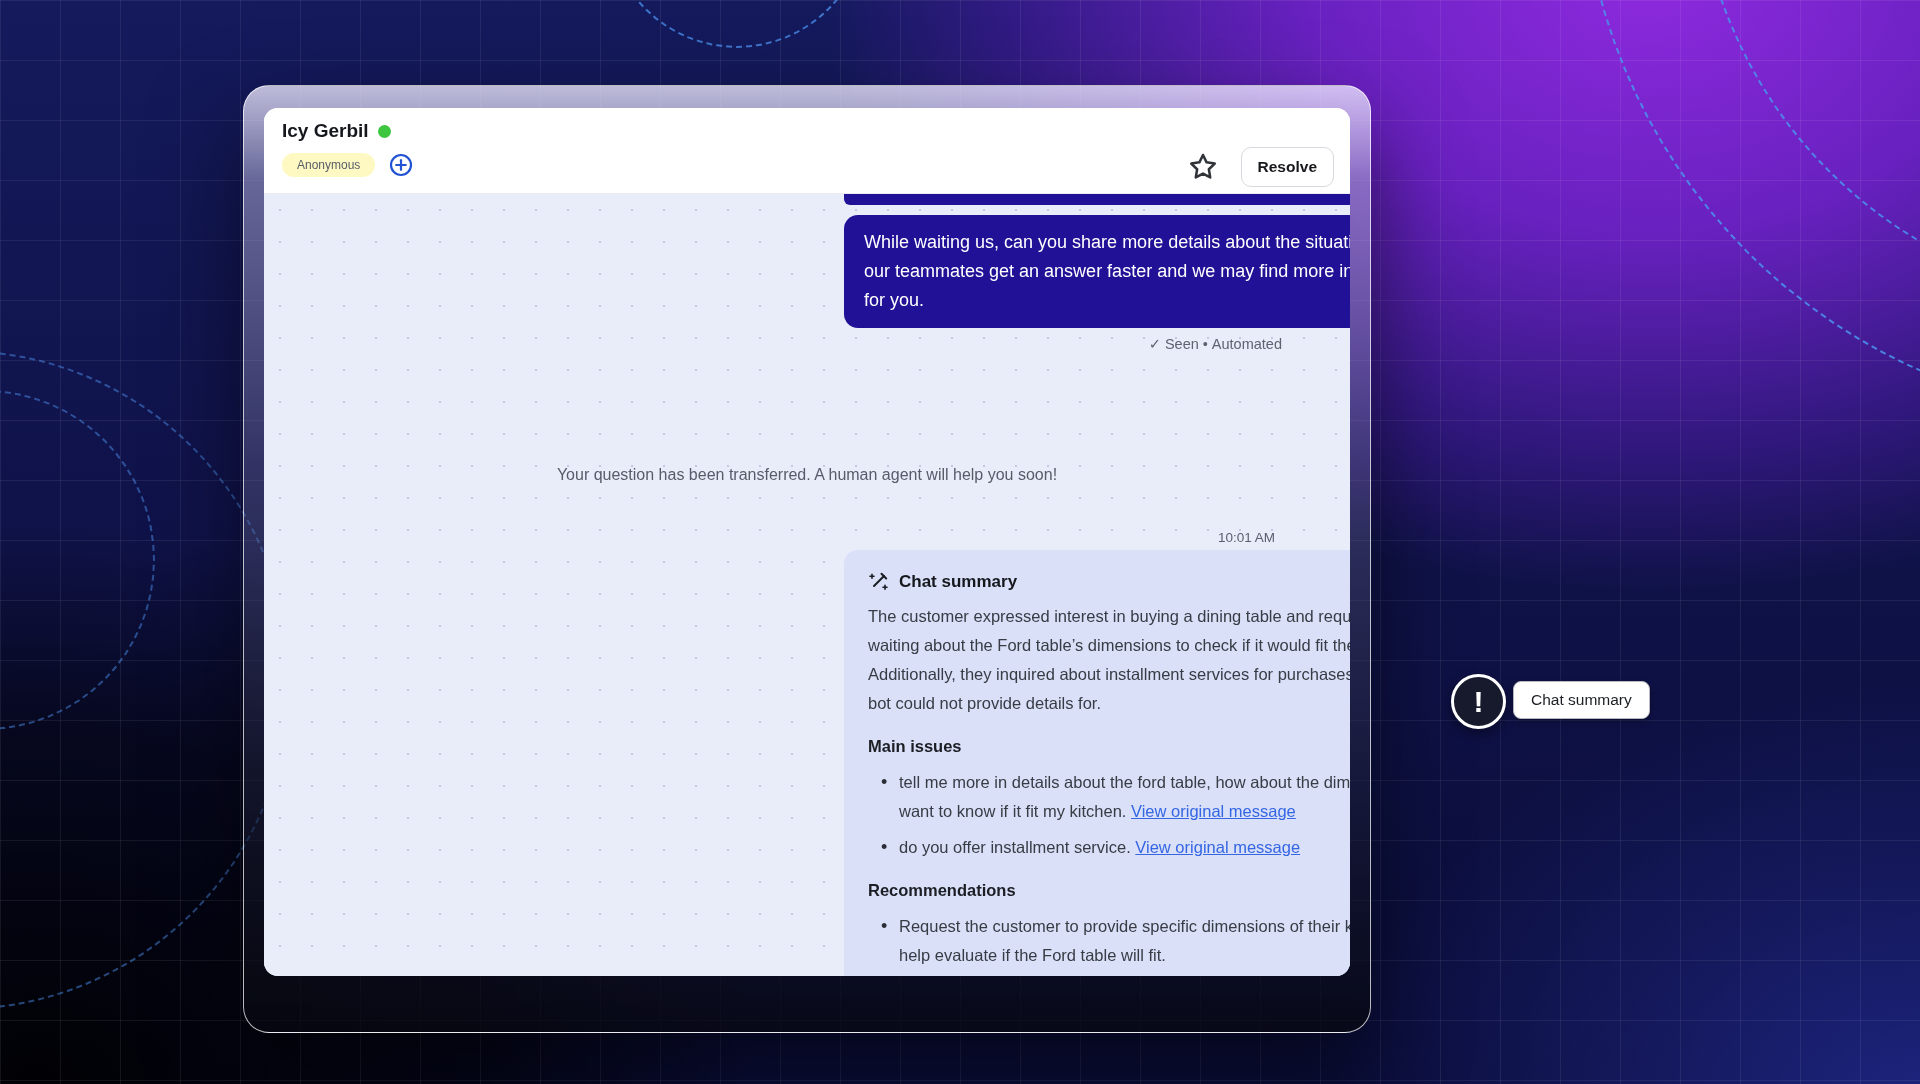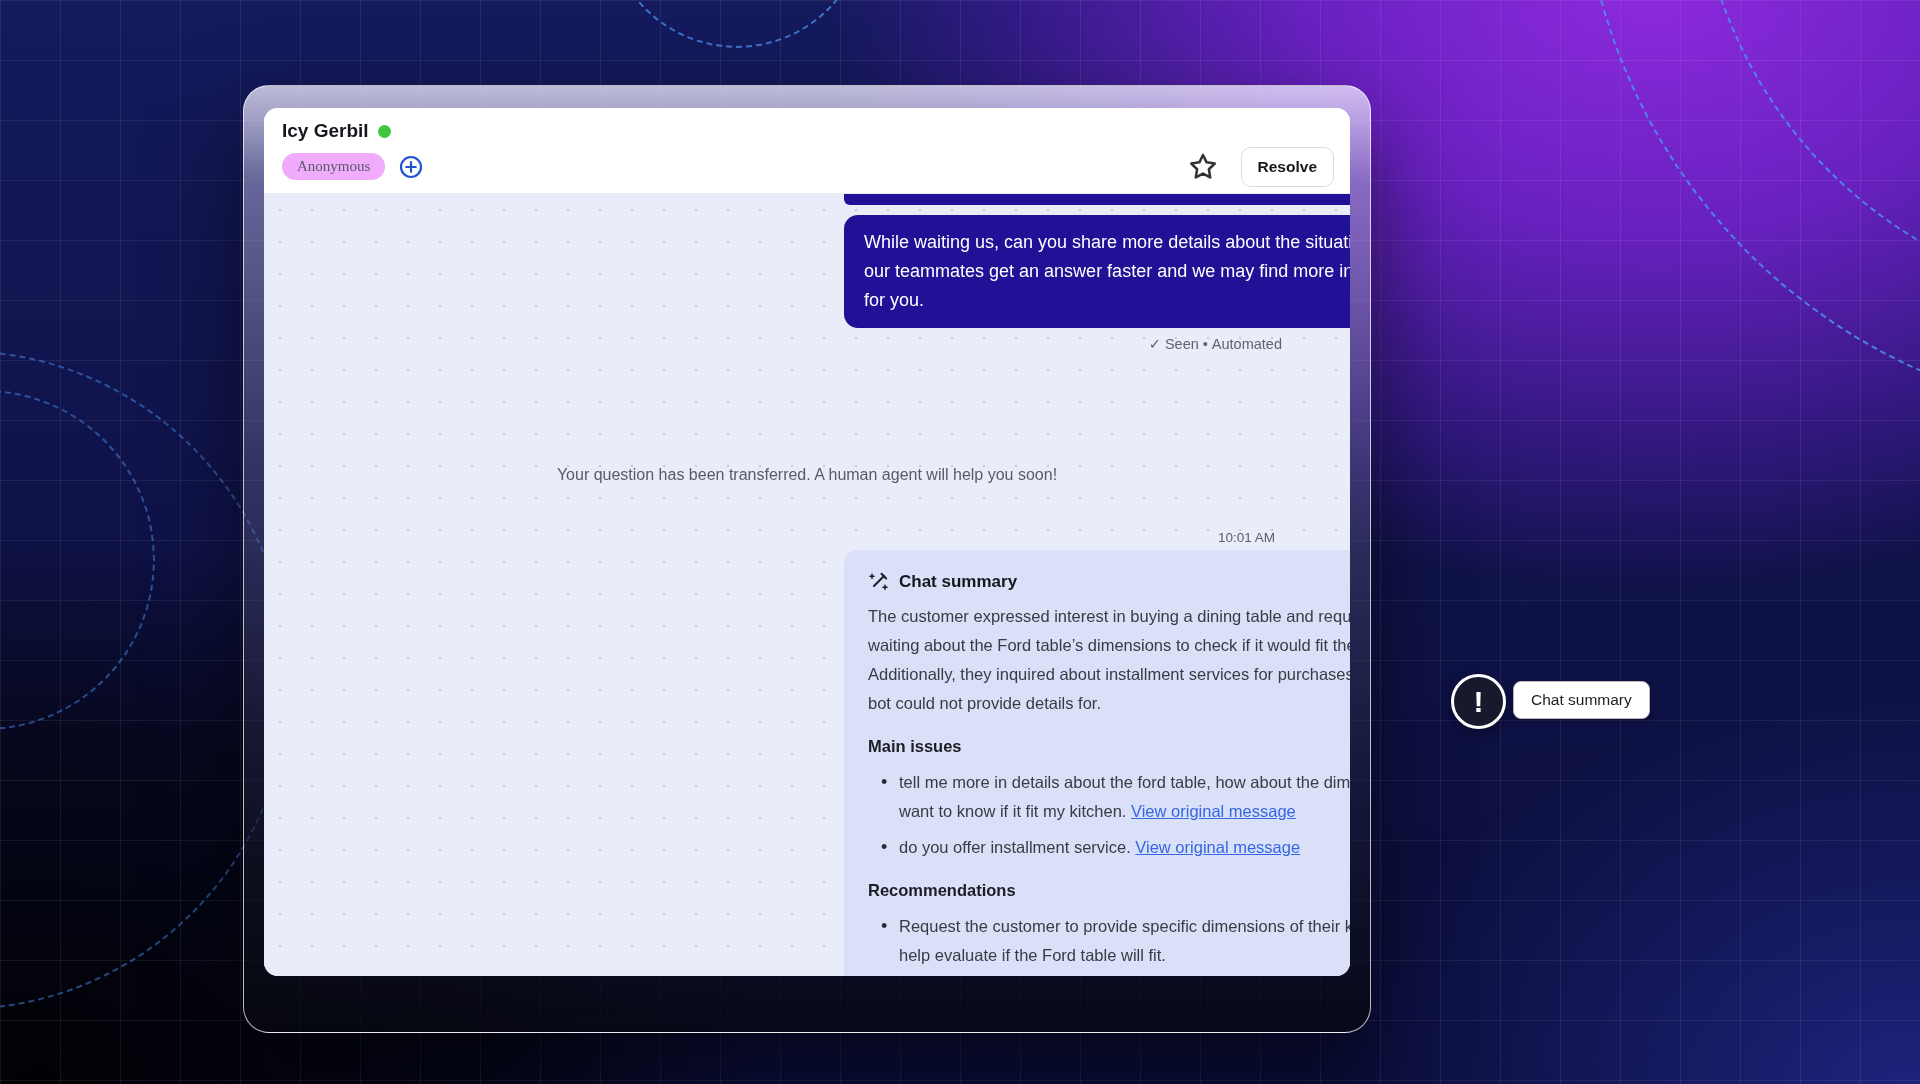--- a/index.html
+++ b/index.html
@@ -41,21 +41,21 @@
     position:absolute; left:20px; top:22px; right:20px; bottom:56px;
     background:#ffffff; border-radius:14px; overflow:hidden;
   }
 
   
   .hdr { position:relative; height:86px; background:#fff; border-bottom:1px solid #ebebf1; }
   .hdr-title { position:absolute; left:18px; top:12px; display:flex; align-items:center; gap:9px; }
   .hdr-title .name { font-size:19px; font-weight:700; color:#15171c; }
   .dot-online { width:13px; height:13px; border-radius:50%; background:#3ec73e; }
   .hdr-tags { position:absolute; left:18px; top:45px; display:flex; align-items:center; gap:14px; }
-  .pill { background:#f0abfc; border-radius:14px; padding:5px 15px; font-size:15px; color:#585e68;font-family:Liberation Serif, serif; }
+  .pill { background:#fef9c3; border-radius:14px; padding:5px 15px; font-size:12px; color:#585e68; }
   .plus-btn { width:24px; height:24px; display:flex; cursor:pointer; }
   .hdr-right { position:absolute; right:16px; top:16px; height:86px; display:flex; align-items:center; gap:22px; }
   .star-btn { width:32px; height:32px; display:flex; cursor:pointer; }
   .resolve-btn {
     background:#fff; border:1px solid #d8d8de; border-radius:10px;
     padding:10px 16px; font-size:15.5px; font-weight:600; color:#17181c; cursor:pointer;
     font-family:"Liberation Sans", sans-serif;
   }
 
   

